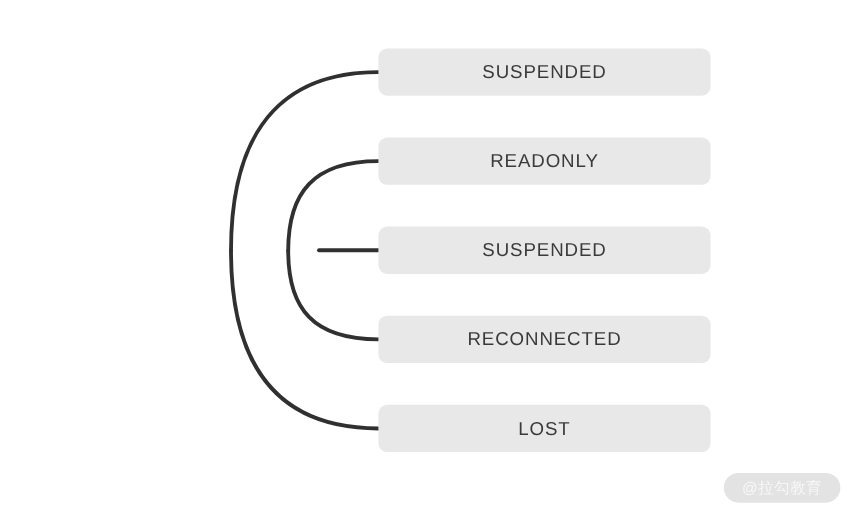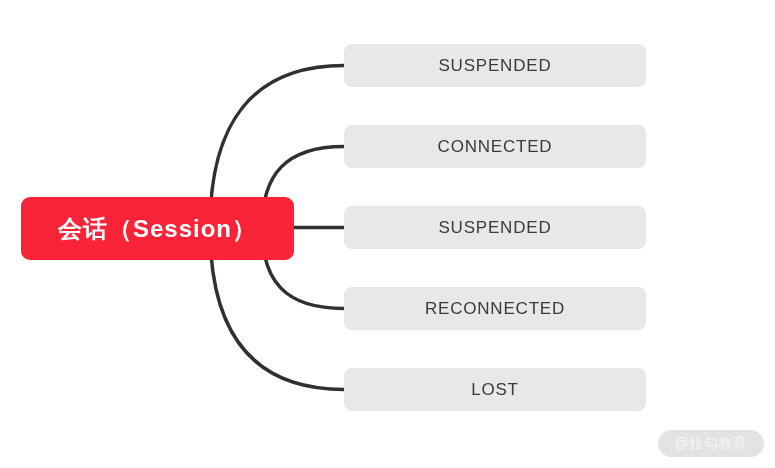--- a/index.html
+++ b/index.html
@@ -89,29 +89,26 @@
 <div class="canvas">
 
   <svg class="connectors" viewBox="0 0 775 468" xmlns="http://www.w3.org/2000/svg">
     <path d="M 210 228 C 210 120, 255 65.5, 344 65.5"></path>
     <path d="M 262 228 C 262 175, 285 146.5, 344 146.5"></path>
     <path d="M 290 227.5 L 344 227.5"></path>
     <path d="M 262 228 C 262 281, 285 308.5, 344 308.5"></path>
     <path d="M 210 228 C 210 336, 255 389.5, 344 389.5"></path>
   </svg>
 
-  <div class="node root-node">
-    <span>会话（Session）</span>
-  </div>
 
   <div class="node child-node n0">
     <span>SUSPENDED</span>
   </div>
   <div class="node child-node n1">
-    <span>CONNECTED</span>
+    <span>READONLY</span>
   </div>
   <div class="node child-node n3">
     <span>RECONNECTED</span>
   </div>
   <div class="node child-node n2">
     <span>SUSPENDED</span>
   </div>
   <div class="node child-node n4">
     <span>LOST</span>
   </div>

